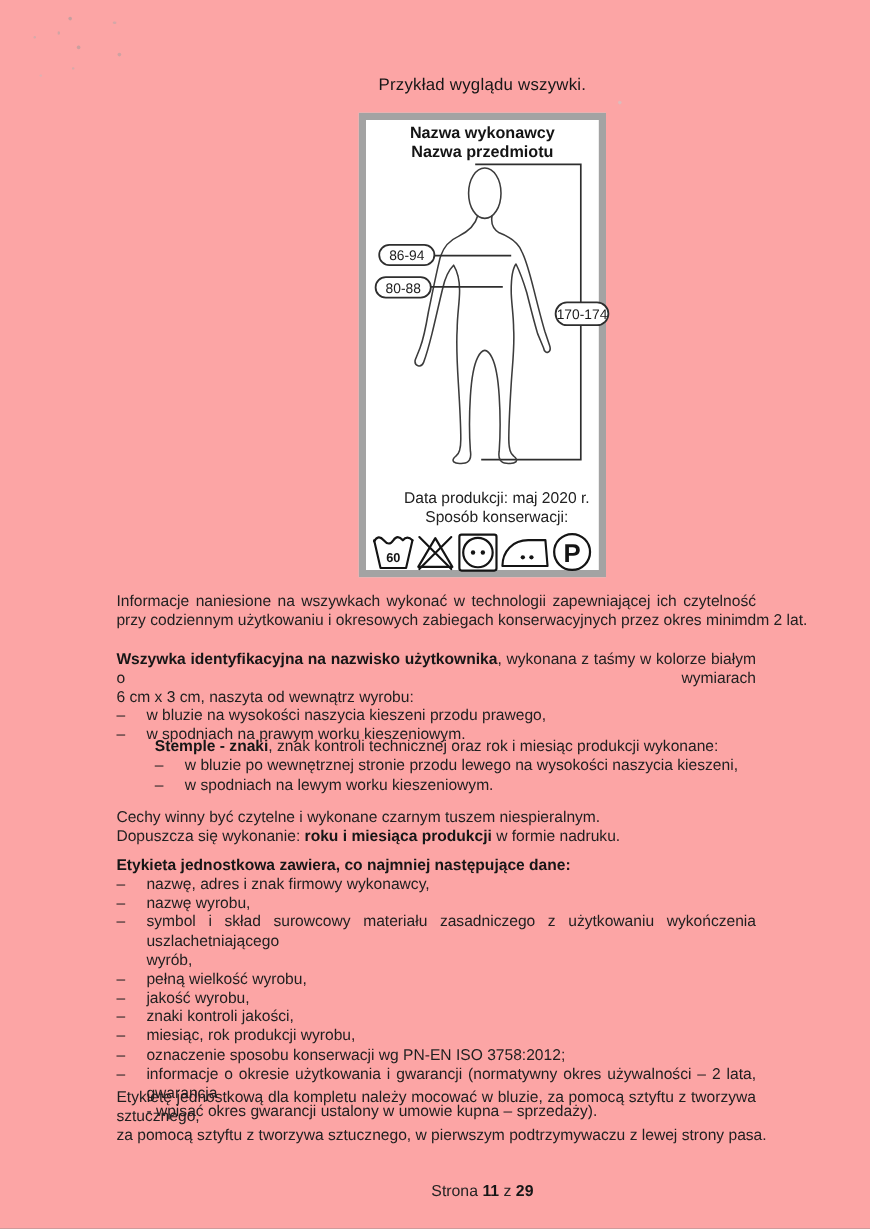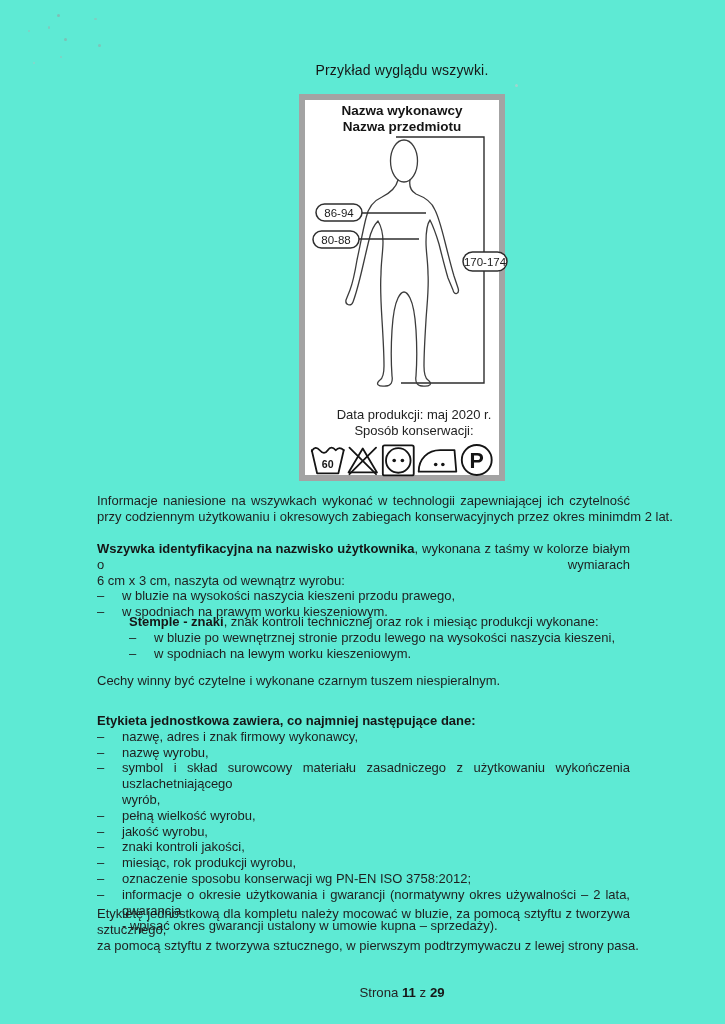--- a/index.html
+++ b/index.html
@@ -1,17 +1,17 @@
 <!DOCTYPE html>
 <html lang="pl"><head>
 <meta charset="utf-8">
 <style>
   html,body{margin:0;padding:0;background:#8a8a8a;}
   .page{
-    position:relative;width:725px;height:1024px;background:#5eead4;
+    position:relative;width:725px;height:1024px;background:#fca5a5;
     font-family:"Liberation Sans","DejaVu Sans",sans-serif;
     color:#1f1f1f;overflow:hidden;margin:0 auto;
   }
   .speck{position:absolute;border-radius:50%;}
   .title{position:absolute;top:62px;left:242px;width:320px;text-align:center;
     font-size:14px;color:#161616;letter-spacing:.2px;}
   
   .label-box{position:absolute;top:94px;left:299px;width:206px;height:387px;
     border:6px solid #a3a3a3;box-sizing:border-box;background:#fff;}
   .box-names{margin-top:3px;text-align:center;font-weight:bold;font-size:13.5px;
@@ -179,20 +179,21 @@
       <div class="li-text">w bluzie po wewnętrznej stronie przodu lewego na wysokości naszycia kieszeni,</div>
     </div>
     <div class="li">
       <span class="dash">–</span>
       <div class="li-text">w spodniach na lewym worku kieszeniowym.</div>
     </div>
   </div>
 
   <div class="para" style="top:673px;">
     <div class="ln">Cechy winny być czytelne i wykonane czarnym tuszem niespieralnym.</div>
+    <div class="ln"><span>Dopuszcza się wykonanie: </span><b>roku i miesiąca produkcji</b><span> w formie nadruku.</span></div>
   </div>
 
   <div class="para" style="top:713px;">
     <div class="ln"><b>Etykieta jednostkowa zawiera, co najmniej następujące dane:</b></div>
     <div class="li">
       <span class="dash">–</span>
       <div class="li-text">nazwę, adres i znak firmowy wykonawcy,</div>
     </div>
     <div class="li">
       <span class="dash">–</span>

